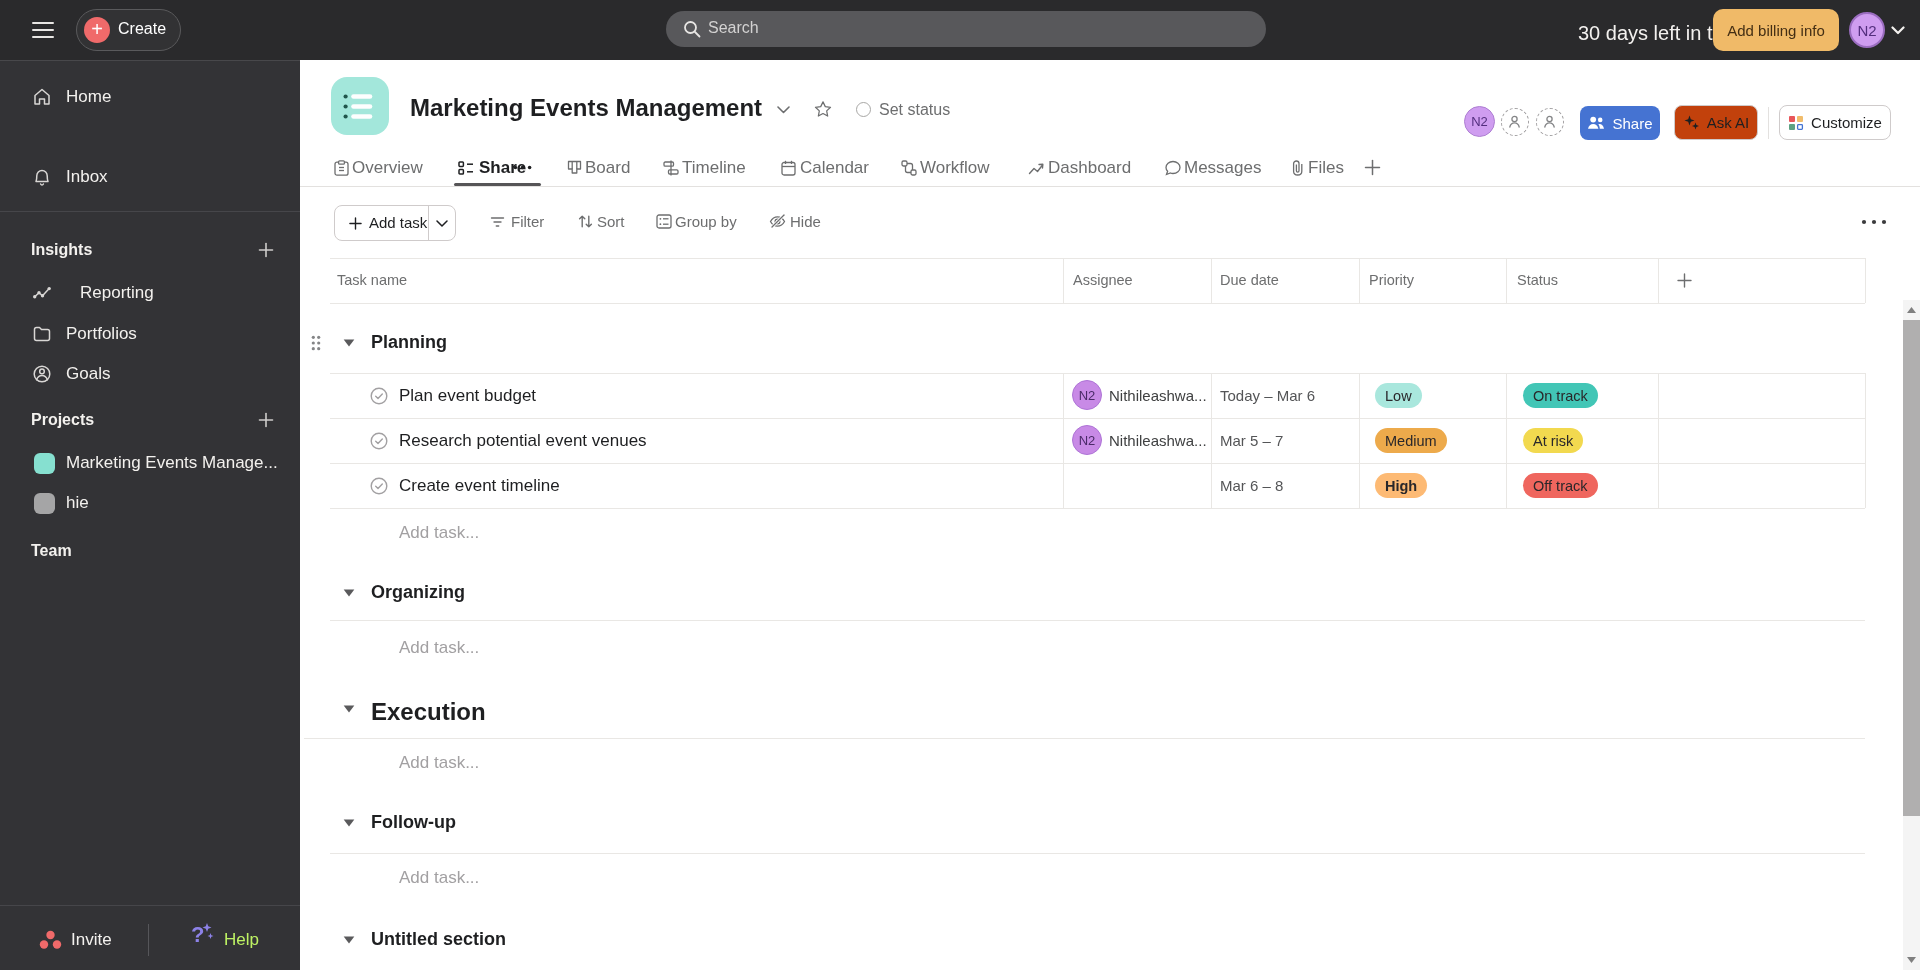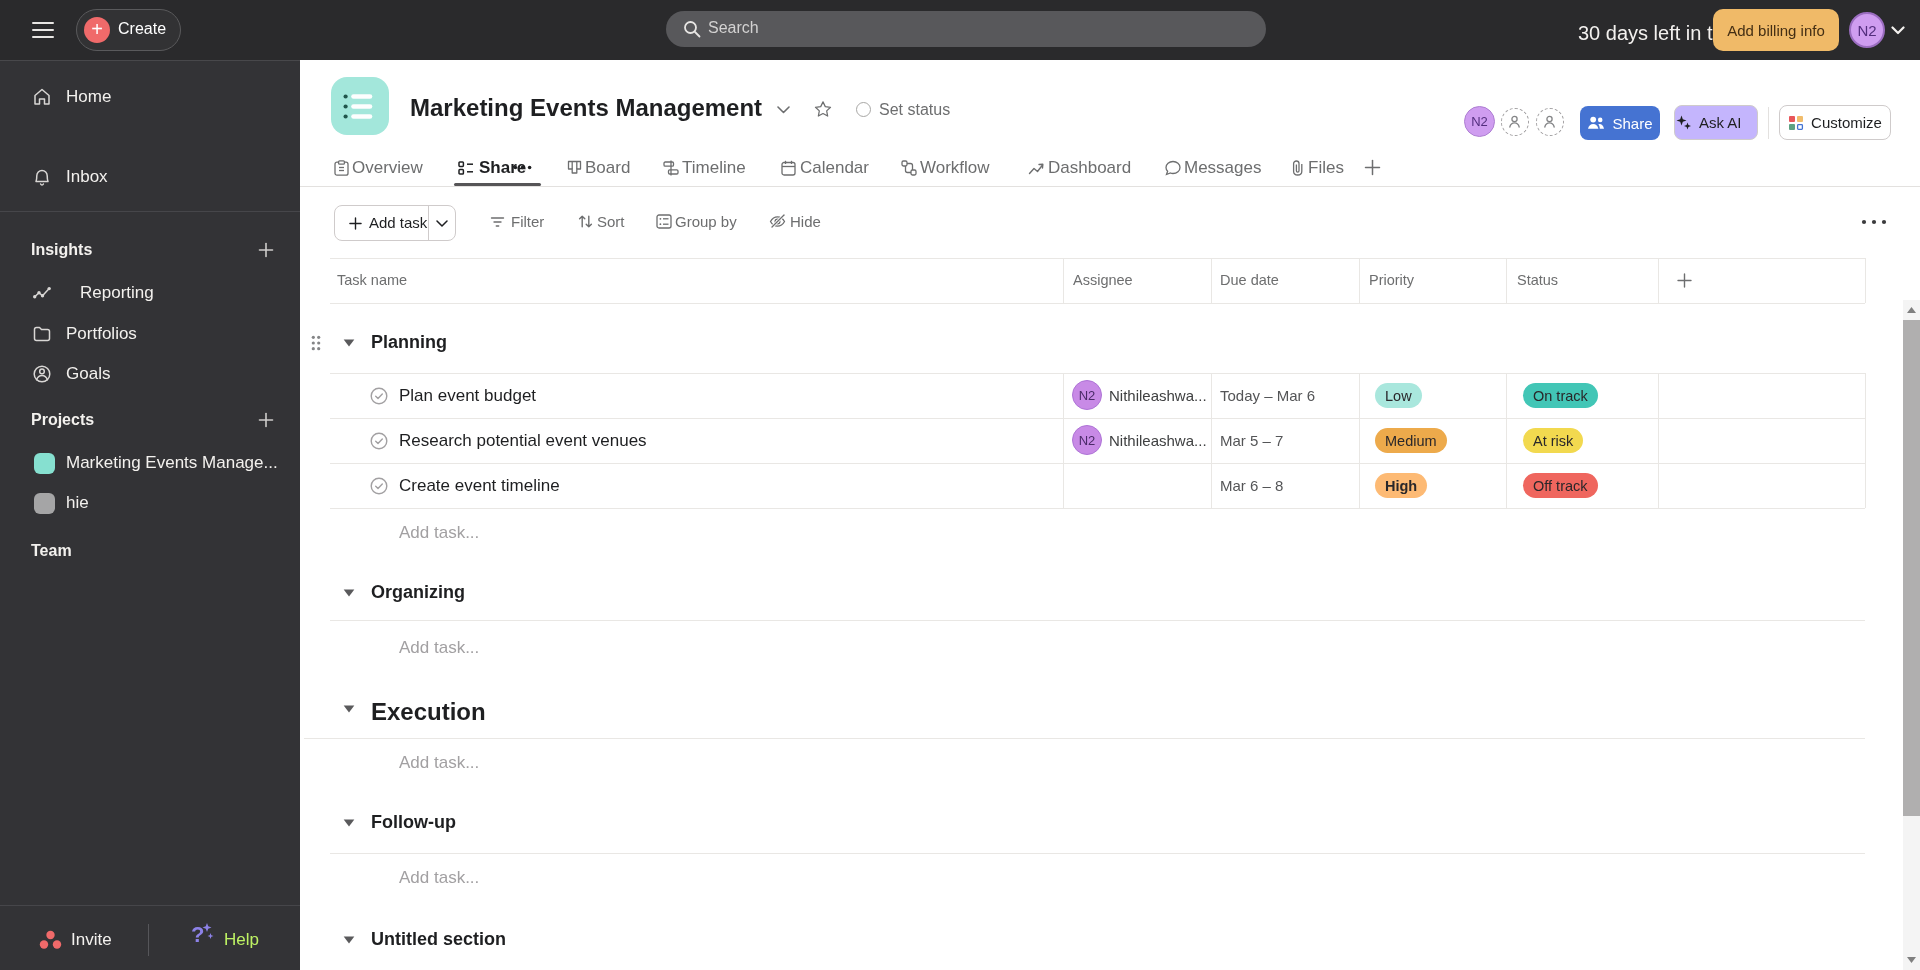--- a/index.html
+++ b/index.html
@@ -178,21 +178,21 @@
   </div>
   <div class="abs" style="left:1280px;top:46px;width:80px;height:34px;background:#4573d2;border-radius:8px;display:flex;align-items:center;justify-content:center;">
     <svg width="18" height="16" viewBox="0 0 18 16" fill="#fff">
         <circle cx="6.2" cy="4.6" r="2.9"></circle>
         <path d="M1 13.8 C1.6 10.6 3.7 9 6.2 9 C8.7 9 10.8 10.6 11.4 13.8 Z"></path>
         <circle cx="13.2" cy="4.9" r="2.3"></circle>
         <path d="M12.4 8.9 C14.7 9 16.5 10.5 17 13.8 H12.8 C12.7 11.7 12.2 10 11.3 9.3 Z"></path>
       </svg>
     <span style="color:#fff;font-size:15px;margin-left:7px;">Share</span>
   </div>
-  <div class="abs" style="left:1374px;top:45px;width:84px;height:35px;background:#c4b5fd;border:1px solid #cfcbcb;border-radius:8px;display:flex;align-items:center;">
+  <div class="abs" style="left:1374px;top:45px;width:84px;height:35px;background:#c2410c;border:1px solid #cfcbcb;border-radius:8px;display:flex;align-items:center;justify-content:center;">
     <svg width="17" height="17" viewBox="0 0 17 17" fill="#1e1f21">
         <path d="M6.5 1.5 L7.8 5.2 L11.5 6.5 L7.8 7.8 L6.5 11.5 L5.2 7.8 L1.5 6.5 L5.2 5.2 Z"></path>
         <path d="M12.5 8.5 L13.4 11.1 L16 12 L13.4 12.9 L12.5 15.5 L11.6 12.9 L9 12 L11.6 11.1 Z"></path>
       </svg>
     <span style="color:#1e1f21;font-size:15px;margin-left:7px;">Ask AI</span>
   </div>
   <div class="abs" style="left:1468px;top:47px;width:1px;height:32px;background:#e3e1df;"></div>
   <div class="abs" style="left:1479px;top:45px;width:112px;height:35px;background:#fff;border:1px solid #cfcbcb;border-radius:8px;display:flex;align-items:center;justify-content:center;">
     <svg width="16" height="16" viewBox="0 0 16 16">
         <rect x="1" y="1" width="6" height="6" rx="1" fill="#e8565a"></rect>

